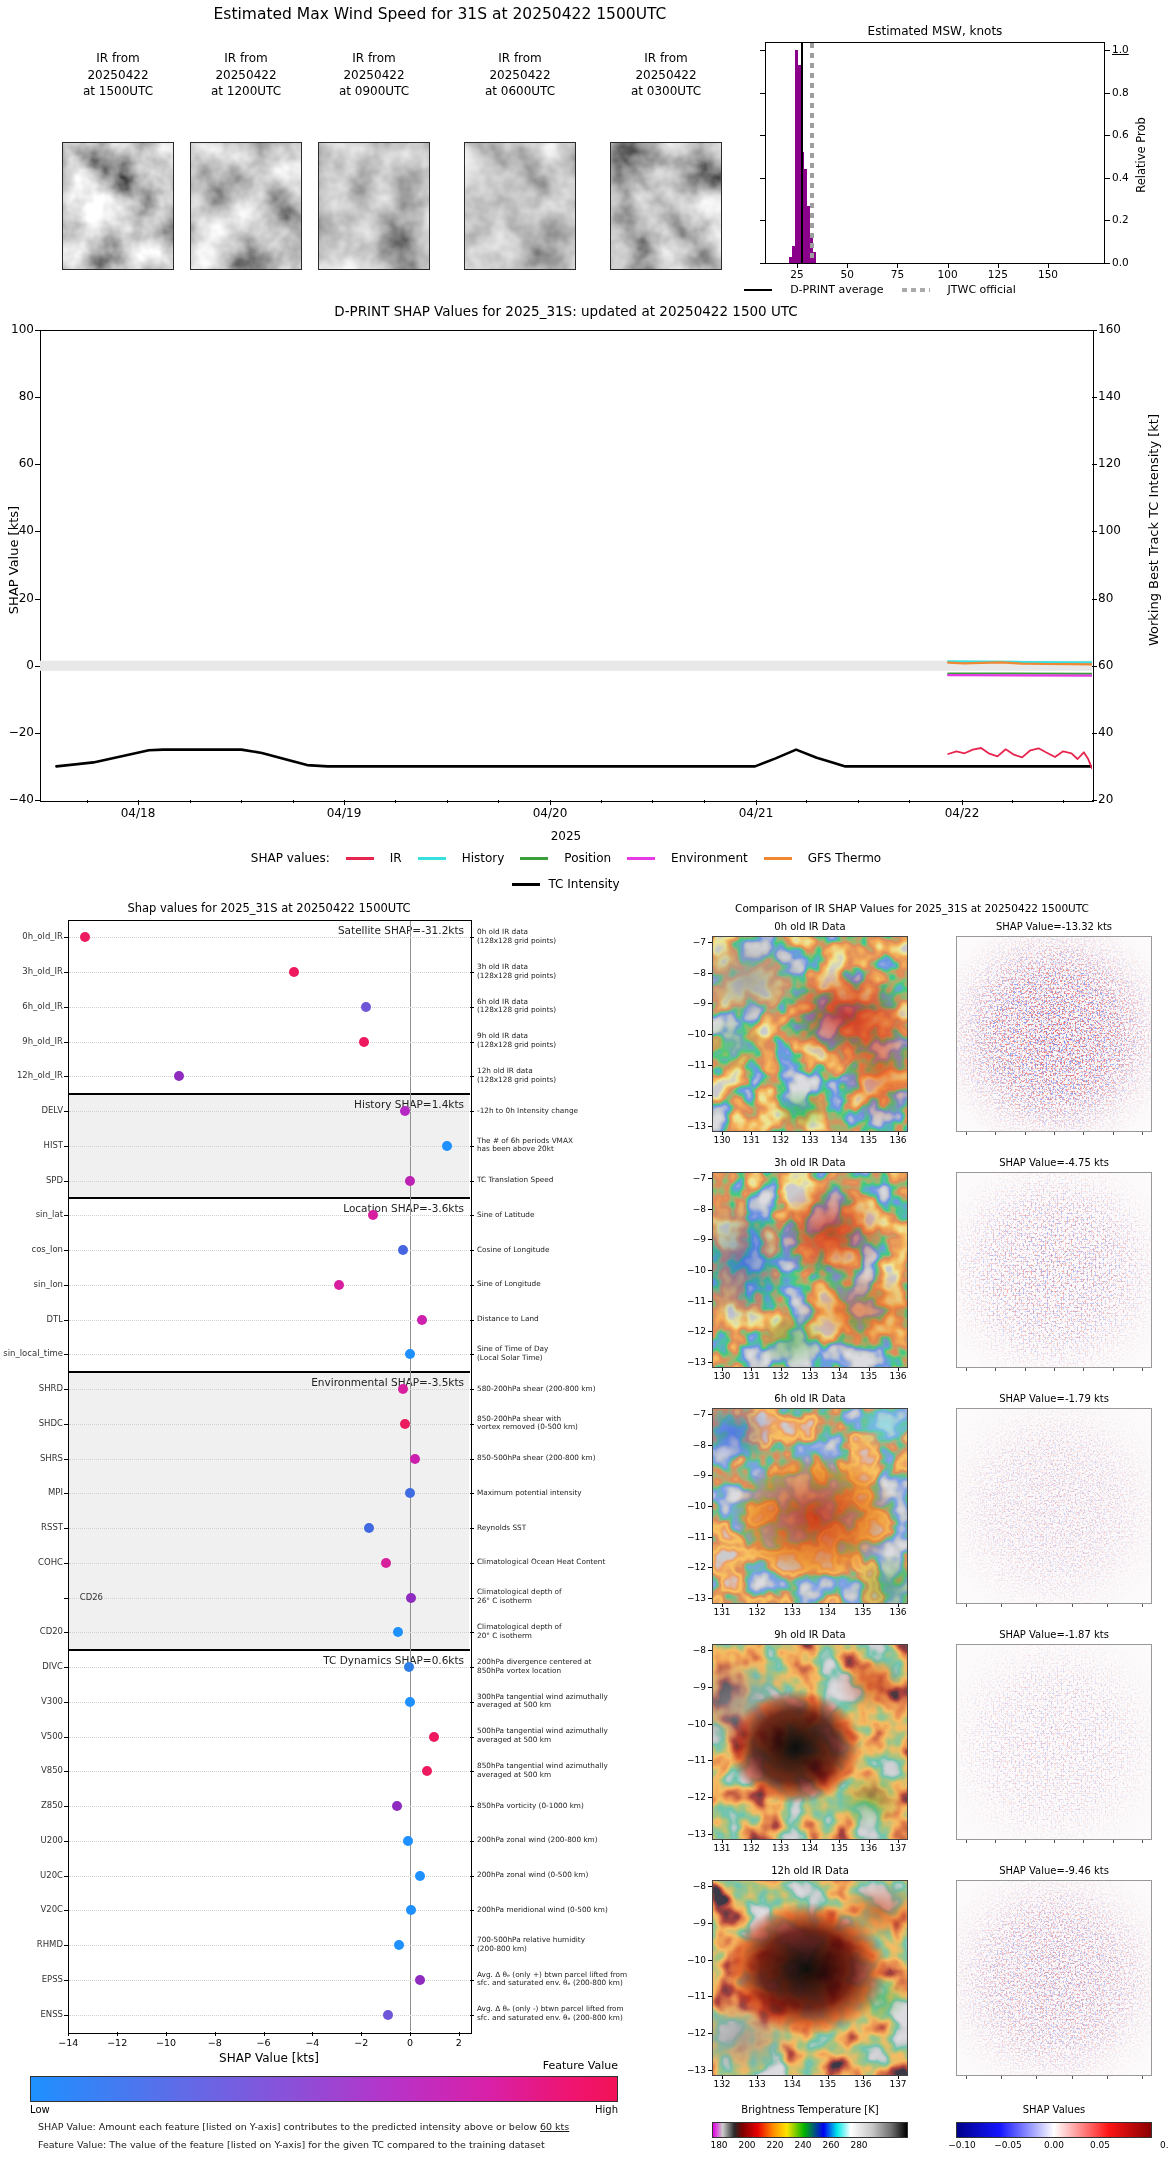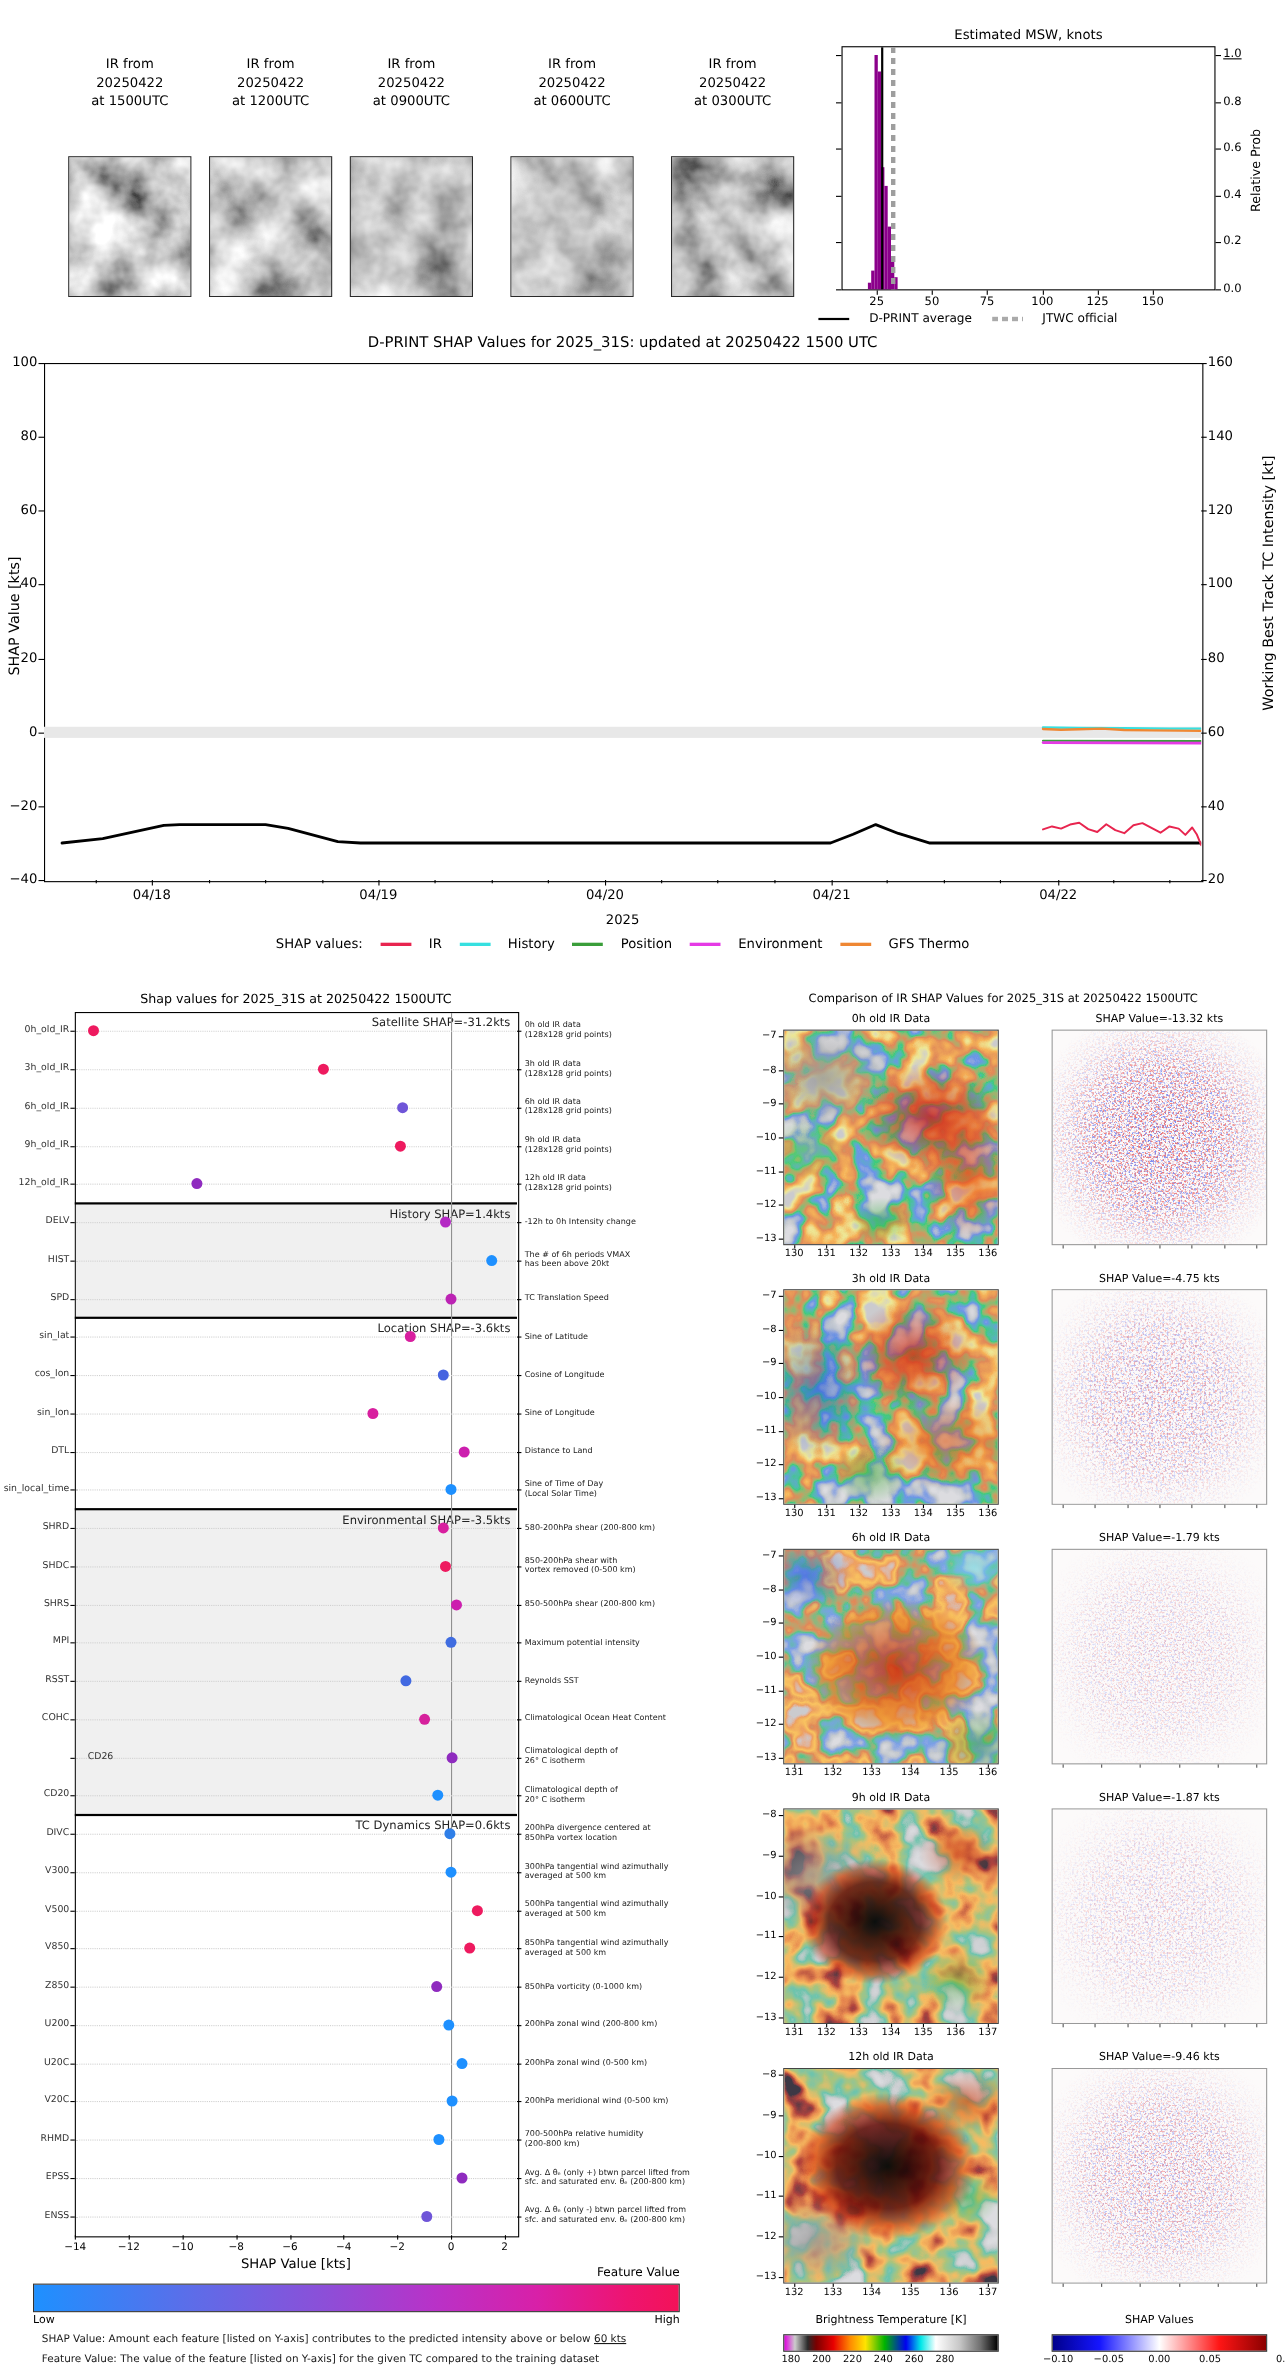--- a/index.html
+++ b/index.html
@@ -136,20 +136,21 @@
           <stop offset="50%" stop-color="#c0c0c0"></stop>
         <stop offset="82%" stop-color="#303030"></stop>
           <stop offset="100%" stop-color="#000000"></stop>
       </radialGradient>
       <mask id="spmask" maskUnits="userSpaceOnUse" x="0" y="0" width="196" height="196">
         <rect width="196" height="196" fill="url(#spgrad)"></rect>
       </mask>
     </defs>
   </svg>
 
+  <div id="t-main">Estimated Max Wind Speed for 31S at 20250422 1500UTC</div>
 
   <div id="hist-title">Estimated MSW, knots</div>
   <div id="hist-area">
       <div class="abs" style="left: 22.8696px; bottom: 0px; width: 3px; height: 6.39px; background: rgb(139, 0, 139);"></div>
       <div class="abs" style="left: 25.8816px; bottom: 0px; width: 3px; height: 17.04px; background: rgb(139, 0, 139);"></div>
       <div class="abs" style="left: 28.8936px; bottom: 0px; width: 3px; height: 213px; background: rgb(139, 0, 139);"></div>
       <div class="abs" style="left: 31.9056px; bottom: 0px; width: 3px; height: 198.09px; background: rgb(139, 0, 139);"></div>
       <div class="abs" style="left: 34.9176px; bottom: 0px; width: 3px; height: 110.76px; background: rgb(139, 0, 139);"></div>
       <div class="abs" style="left: 37.9296px; bottom: 0px; width: 3px; height: 93.72px; background: rgb(139, 0, 139);"></div>
       <div class="abs" style="left: 40.9416px; bottom: 0px; width: 3px; height: 57.51px; background: rgb(139, 0, 139);"></div>
@@ -176,20 +177,24 @@
   <span class="sw" style="background: rgb(232, 37, 79);"></span>
       <span>IR</span>
       <span class="sw" style="background: rgb(54, 224, 224);"></span>
       <span>History</span>
       <span class="sw" style="background: rgb(58, 158, 58);"></span>
       <span>Position</span>
       <span class="sw" style="background: rgb(229, 58, 229);"></span>
       <span>Environment</span>
       <span class="sw" style="background: rgb(239, 135, 51);"></span>
       <span>GFS Thermo</span>
+    </div>
+  <div id="ts-leg2">
+      <span class="sw" style="background: rgb(0, 0, 0);"></span>
+      <span>TC Intensity</span>
     </div>
 
   <div id="dot-title">Shap values for 2025_31S at 20250422 1500UTC</div>
   <div id="dot-area"></div>
   <div id="dot-xlab">SHAP Value [kts]</div>
   <div id="fv-title">Feature Value</div>
   <div id="fv-bar"></div>
   <div id="fv-low">Low</div>
   <div id="fv-high">High</div>
   <div id="cap1"><span>SHAP Value: Amount each feature [listed on Y-axis] contributes to the predicted intensity above or below </span><span class="und">60 kts</span></div>

